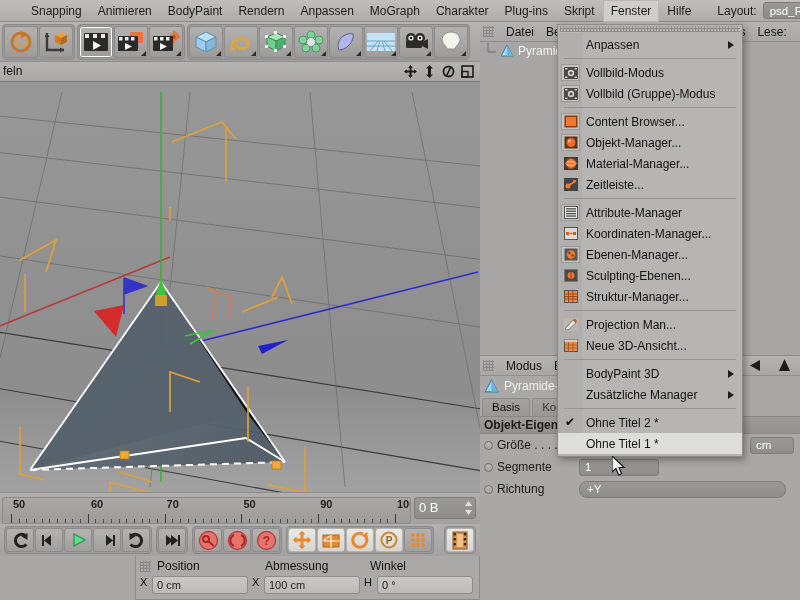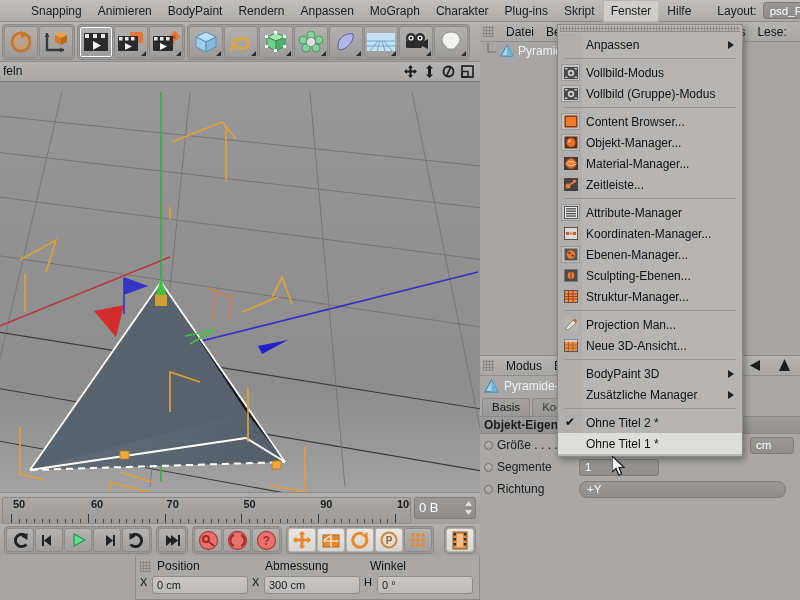--- a/index.html
+++ b/index.html
@@ -704,21 +704,21 @@
     <div class="coords-hdr">
       <span class="grip"></span>
       <span style="width:108px">Position</span>
       <span style="width:105px">Abmessung</span>
       <span>Winkel</span>
     </div>
     <div class="coords-row">
       <span style="font-size:11px;color:#111;width:8px">X</span>
       <div class="cfield" style="width:96px">0 cm</div>
       <span style="font-size:11px;color:#111;width:8px">X</span>
-      <div class="cfield" style="width:96px">300 cm</div>
+      <div class="cfield" style="width:96px">100 cm</div>
       <span style="font-size:11px;color:#111;width:9px">H</span>
       <div class="cfield" style="width:96px">0 °</div>
     </div>
   </div>
 
   <div class="om-header">
     <span class="grip" style="width:11px;height:11px"></span>
     <span>Datei</span>
     <span>Be</span>
     <span style="margin-left:160px">gs</span>

